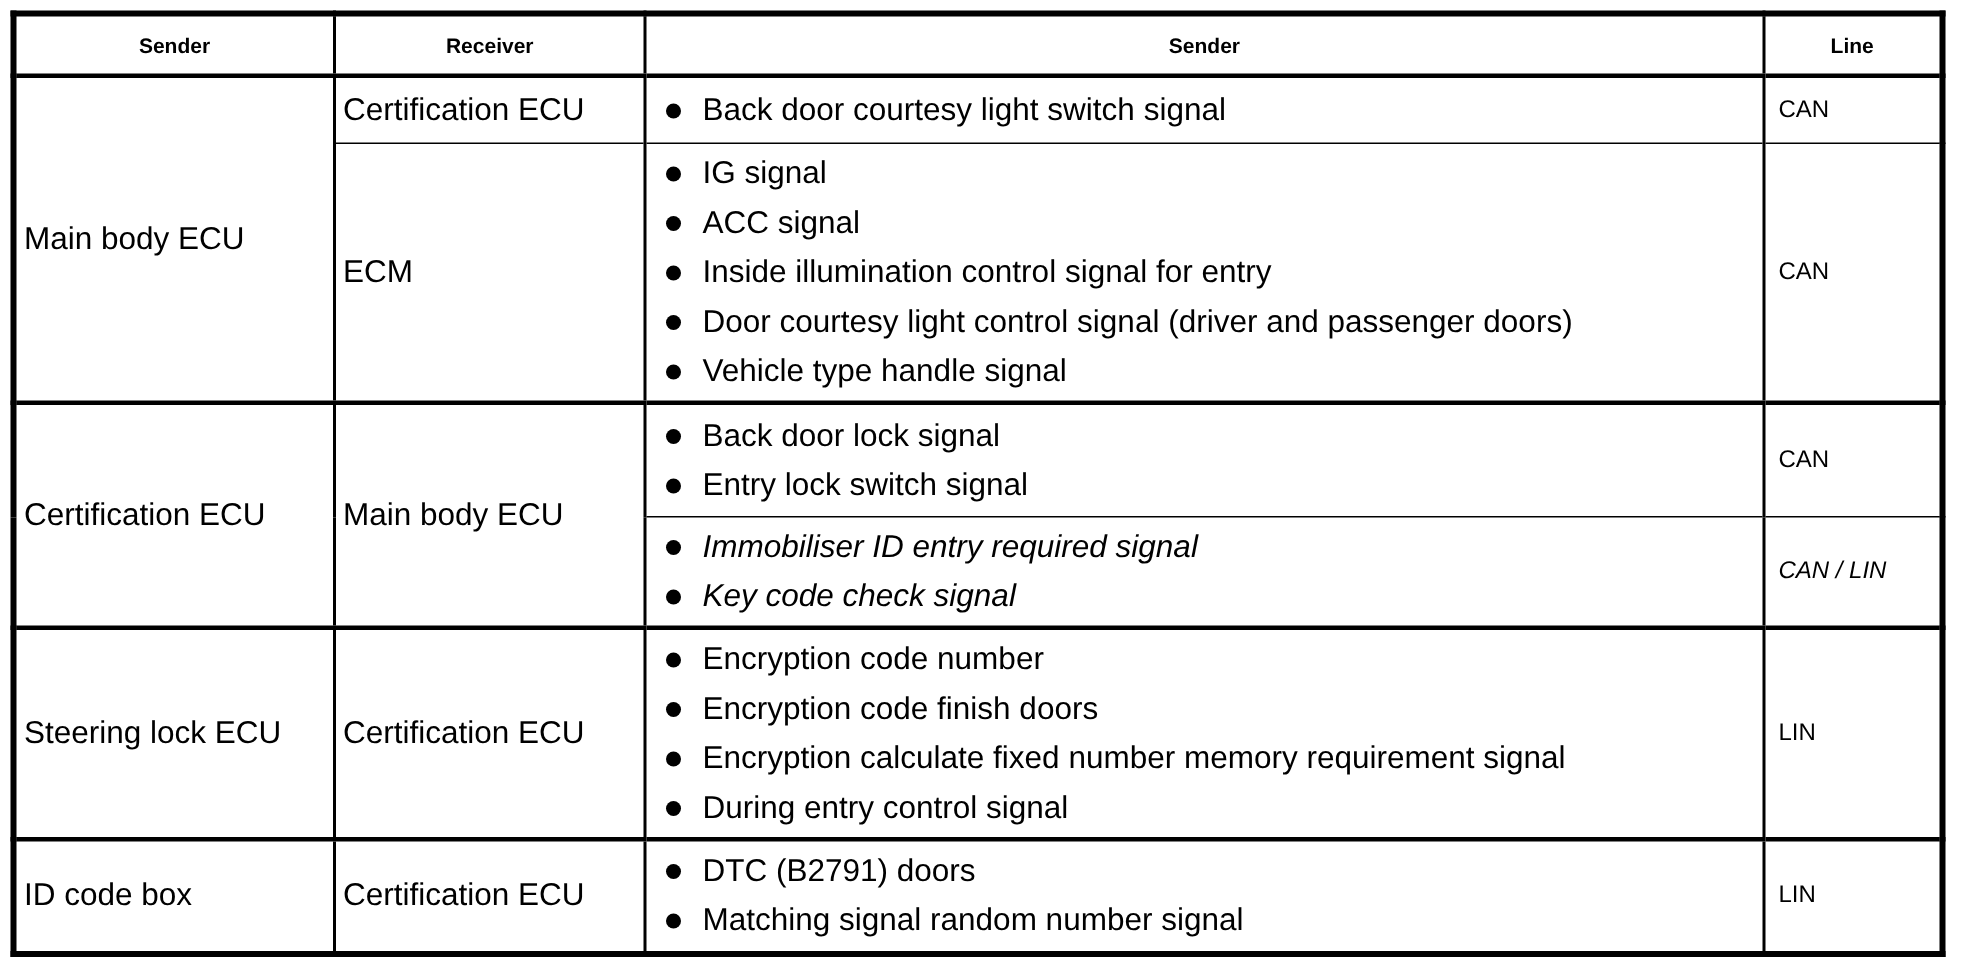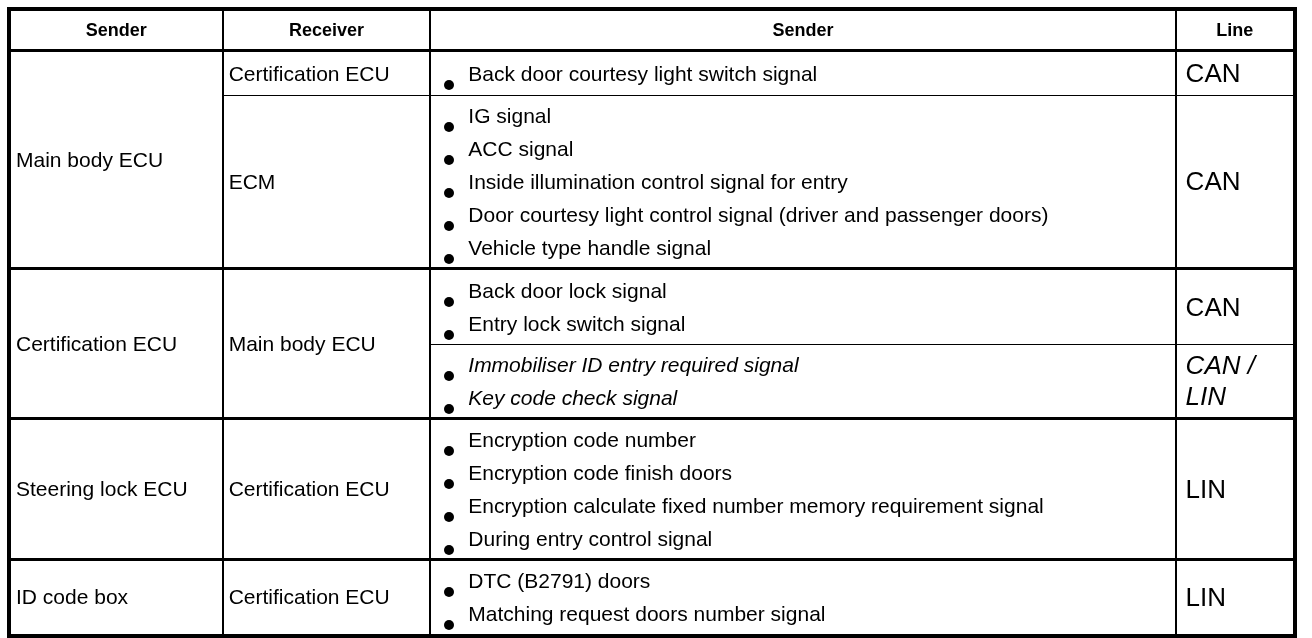--- a/index.html
+++ b/index.html
@@ -35,45 +35,45 @@
   }
   
   .v { border-left: 2px solid #000000; }
 
   
   tr.hdr th       { border-bottom: 3px solid #000000; }
   .rule-thin      { border-bottom: 1px solid #000000; }
   .rule-group     { border-bottom: 3px solid #000000; }
 
   th {
-    font-size: 18px;
+    font-size: 14px;
     font-weight: bold;
     text-align: center;
     height: 38px;
   }
   td.sender-cell, td.receiver-cell {
     font-size: 21px;
     text-align: left;
     padding-left: 5px;
     margin-top: 44px;
   }
   td.line-cell {
-    font-size: 26px;
+    font-size: 16px;
     text-align: left;
     padding-left: 9px;
   }
   td.signal-cell { padding: 3px 0; }
   ul.signal-list {
     list-style: none;
     margin: 0;
     padding: 0 4px 0 13px;
   }
   li.signal-item {
     display: flex;
-    align-items: flex-end;
+    align-items: center;
     font-size: 21px;
     line-height: 33px;
     white-space: nowrap;
   }
   .bullet {
     flex: none;
     width: 10px;
     height: 10px;
     border-radius: 50%;
     background: #000000;
@@ -212,21 +212,21 @@
       <td class="sender-cell">ID code box</td>
       <td class="v receiver-cell">Certification ECU</td>
       <td class="v signal-cell">
         <ul class="signal-list">
           <li class="signal-item">
                 <span class="bullet"></span>
                 <span>DTC (B2791) doors</span>
               </li>
           <li class="signal-item">
                 <span class="bullet"></span>
-                <span>Matching request doors number signal</span>
+                <span>Matching signal random number signal</span>
               </li>
         </ul>
       </td>
       <td class="v line-cell">LIN</td>
     </tr>
   </tbody>
     </table>
 </div>
 
 </body></html>

